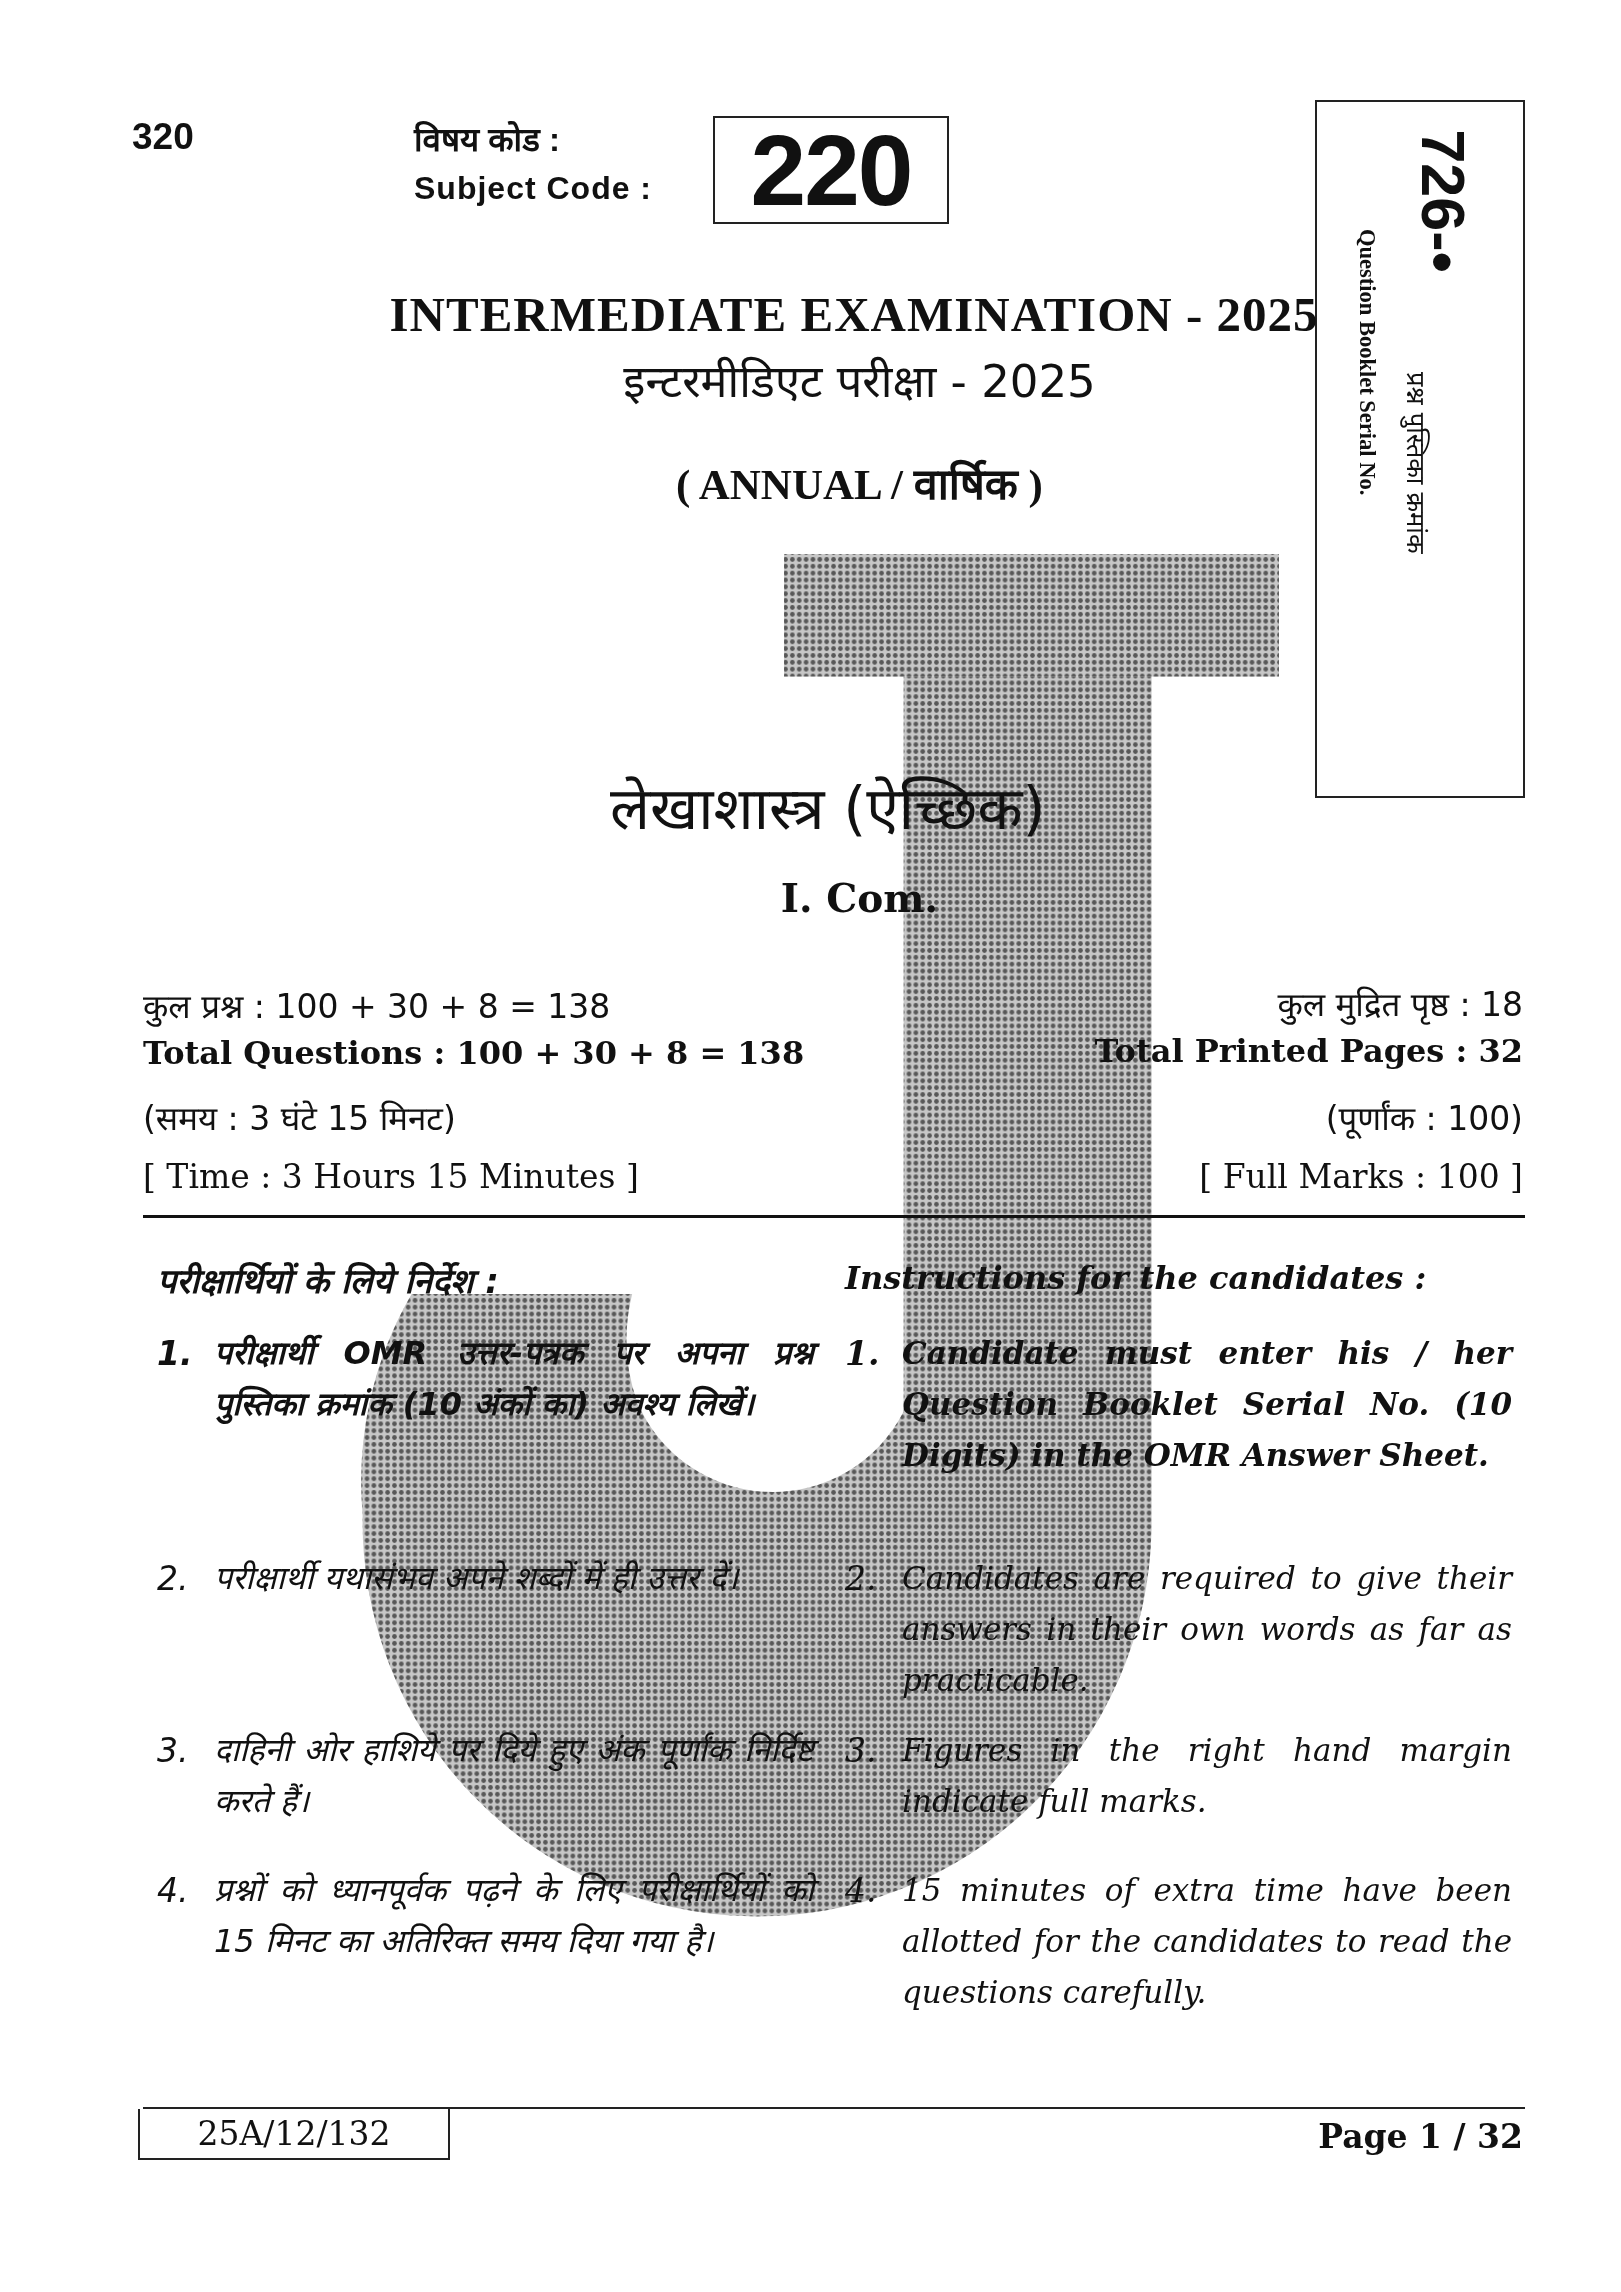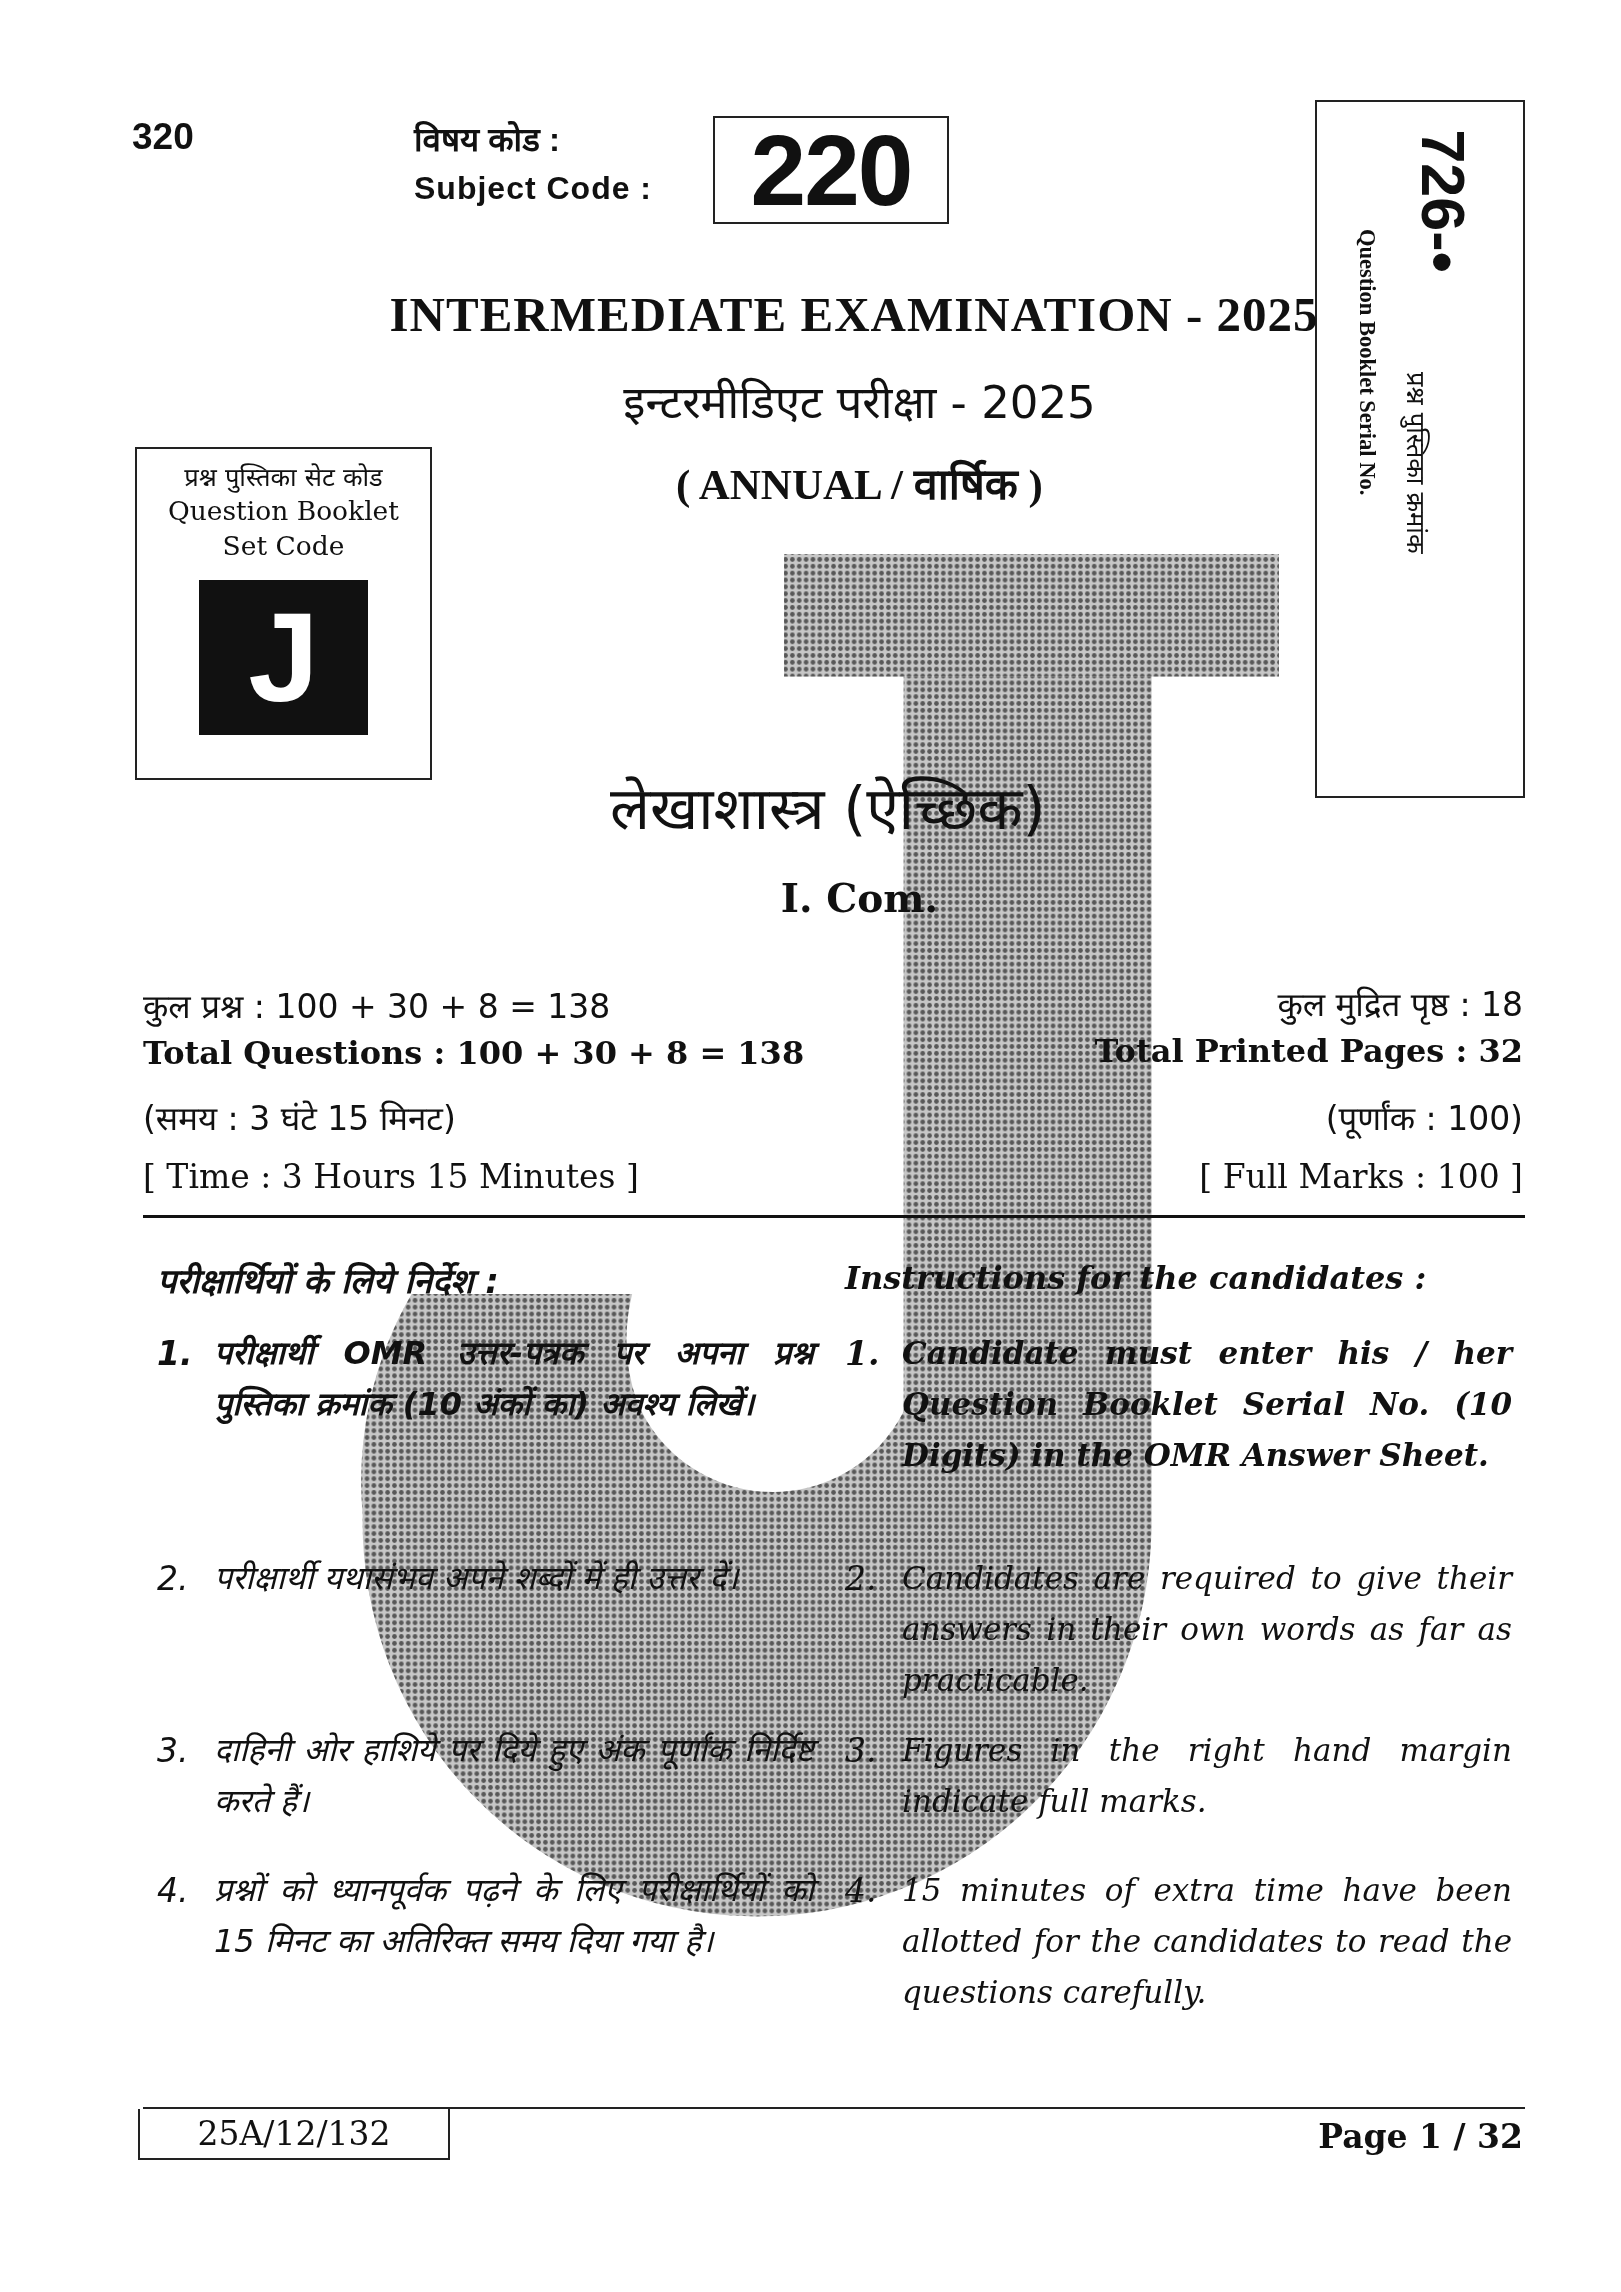--- a/index.html
+++ b/index.html
@@ -22,21 +22,21 @@
               font-family: "Liberation Sans", sans-serif; font-weight: bold; font-size: 100px; letter-spacing: -2px; }
 
   .serial-box { left: 1315px; top: 100px; width: 210px; height: 698px; border: 2px solid #222; box-sizing: border-box; }
   .serial-rot { position: absolute; left: 0; top: 0; width: 698px; height: 210px; transform-origin: 0 0; transform: translate(210px,0) rotate(90deg); }
   .serial-num { position: absolute; left: 27.4px; top: 49px; font-family: "Liberation Sans", sans-serif; font-weight: bold; font-size: 61px; }
   .serial-hi { position: absolute; left: 270px; top: 93px; font-family: "DejaVu Sans", sans-serif; font-size: 25.5px; }
   .serial-en { position: absolute; left: 127px; top: 147px; font-family: "Liberation Serif", serif; font-weight: bold; font-size: 22.5px; }
 
   .exam-title { left: 0; width: 1621px; top: 286px; text-align: center; padding-left: 87px; box-sizing: border-box;
                 font-family: "Liberation Serif", serif; font-weight: bold; font-size: 49px; letter-spacing: 1px; }
-  .exam-title-hi { left: 0; width: 1621px; top: 370px; text-align: center; padding-left: 98px; box-sizing: border-box;
+  .exam-title-hi { left: 0; width: 1621px; top: 349px; text-align: center; padding-left: 98px; box-sizing: border-box;
                    font-family: "DejaVu Sans", sans-serif; font-size: 45px; }
   .exam-type { left: 0; width: 1621px; top: 453px; text-align: center; padding-left: 98px; box-sizing: border-box;
                font-family: "Liberation Serif", serif; font-weight: bold; font-size: 43px; }
 
   .set-box { left: 135px; top: 447px; width: 297px; height: 333px; border: 2px solid #222; box-sizing: border-box; text-align: center; }
   .set-hi { margin-top: 9.8px; font-family: "DejaVu Sans", sans-serif; font-size: 25.5px; }
   .set-en { font-family: "DejaVu Serif", serif; font-size: 26.5px; line-height: 35px; }
   .set-code { margin: 17.6px auto 0; width: 169px; height: 155px; background: #111; color: #fff;
               font-family: "Liberation Sans", sans-serif; font-weight: bold; font-size: 127px; line-height: 155px; }
 
@@ -103,26 +103,20 @@
       <div class="serial-num">726-•</div>
       <div class="serial-hi">प्रश्न पुस्तिका क्रमांक</div>
       <div class="serial-en">Question Booklet Serial No.</div>
     </div>
   </div>
 
   <div class="abs exam-title">INTERMEDIATE EXAMINATION - 2025</div>
   <div class="abs exam-title-hi">इन्टरमीडिएट परीक्षा - 2025</div>
   <div class="abs exam-type">( ANNUAL / वार्षिक )</div>
 
-  <div class="abs set-box">
-    <div class="set-hi">प्रश्न पुस्तिका सेट कोड</div>
-    <div class="set-en">Question Booklet</div>
-    <div class="set-en">Set Code</div>
-    <div class="set-code">J</div>
-  </div>
 
   <div class="abs subject-hi">लेखाशास्त्र (ऐच्छिक)</div>
   <div class="abs stream">I. Com.</div>
 
   <div class="abs meta-l hi" style="top:983px;">कुल प्रश्न : 100 + 30 + 8 = 138</div>
   <div class="abs meta-l meta-b" style="top:1034px;">Total Questions : 100 + 30 + 8 = 138</div>
   <div class="abs meta-l hi" style="top:1095px;">(समय : 3 घंटे 15 मिनट)</div>
   <div class="abs meta-l" style="top:1157px;">[ Time : 3 Hours 15 Minutes ]</div>
 
   <div class="abs meta-r hi" style="top:981px;">कुल मुद्रित पृष्ठ : 18</div>

